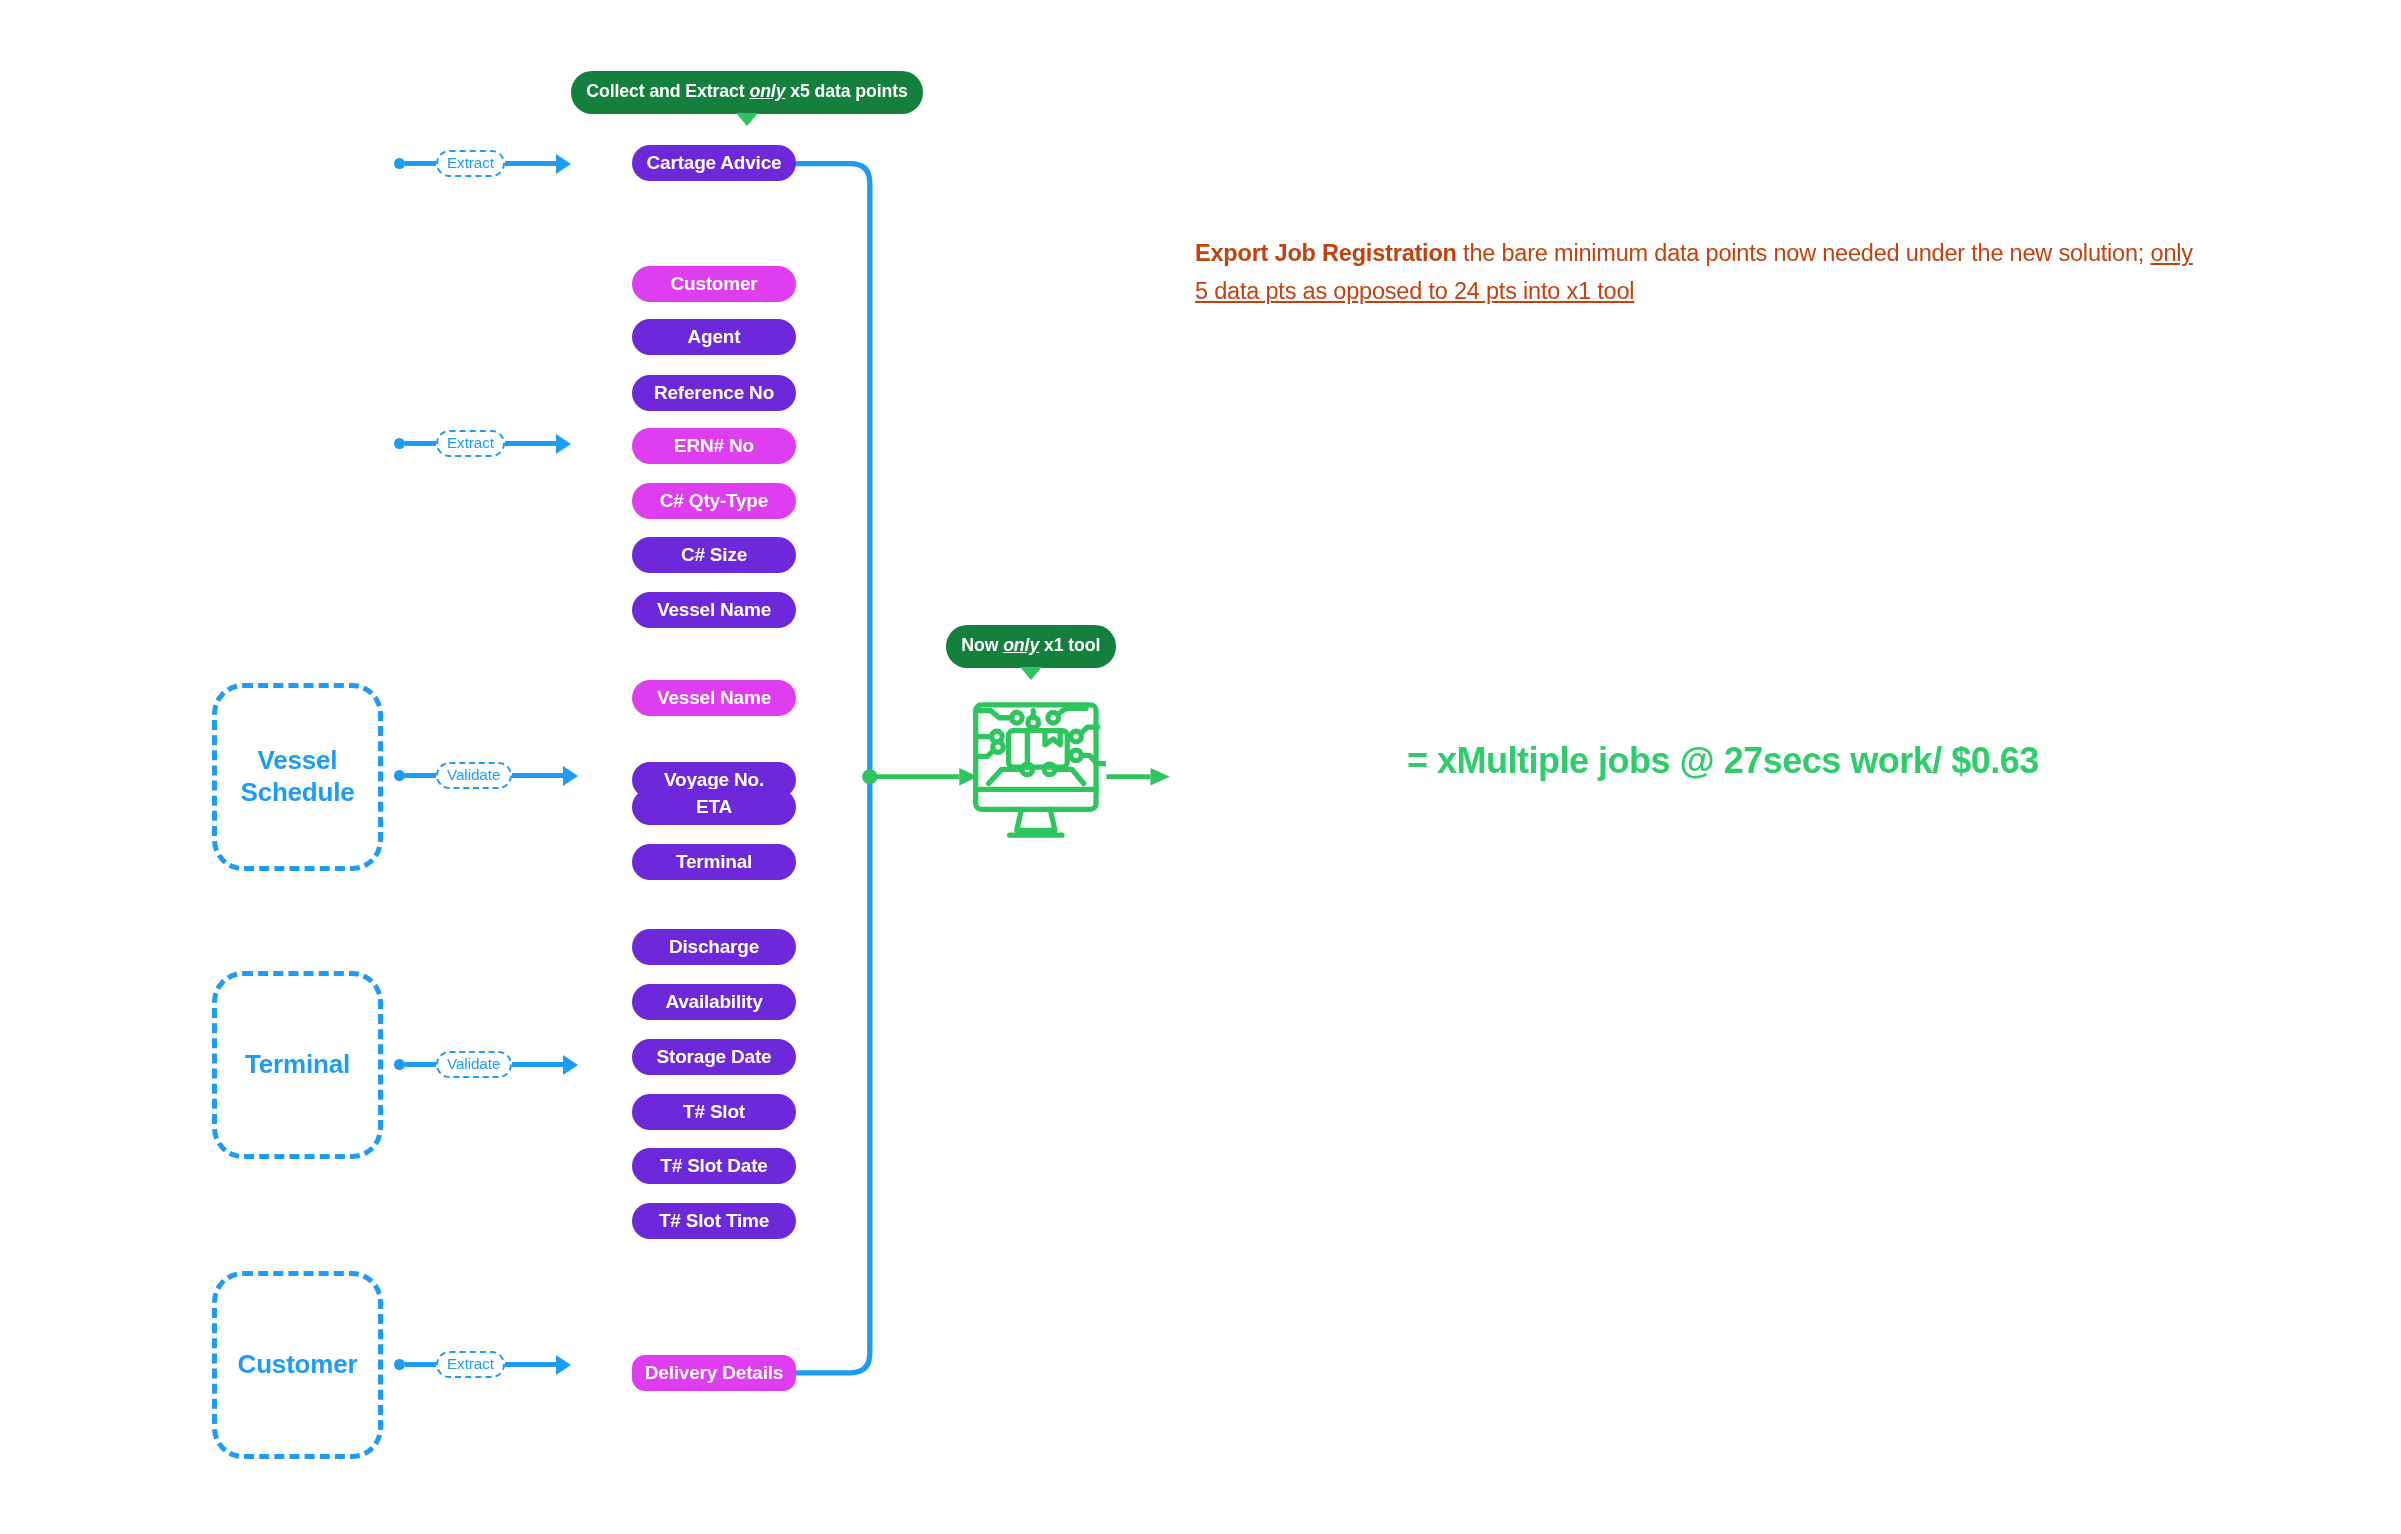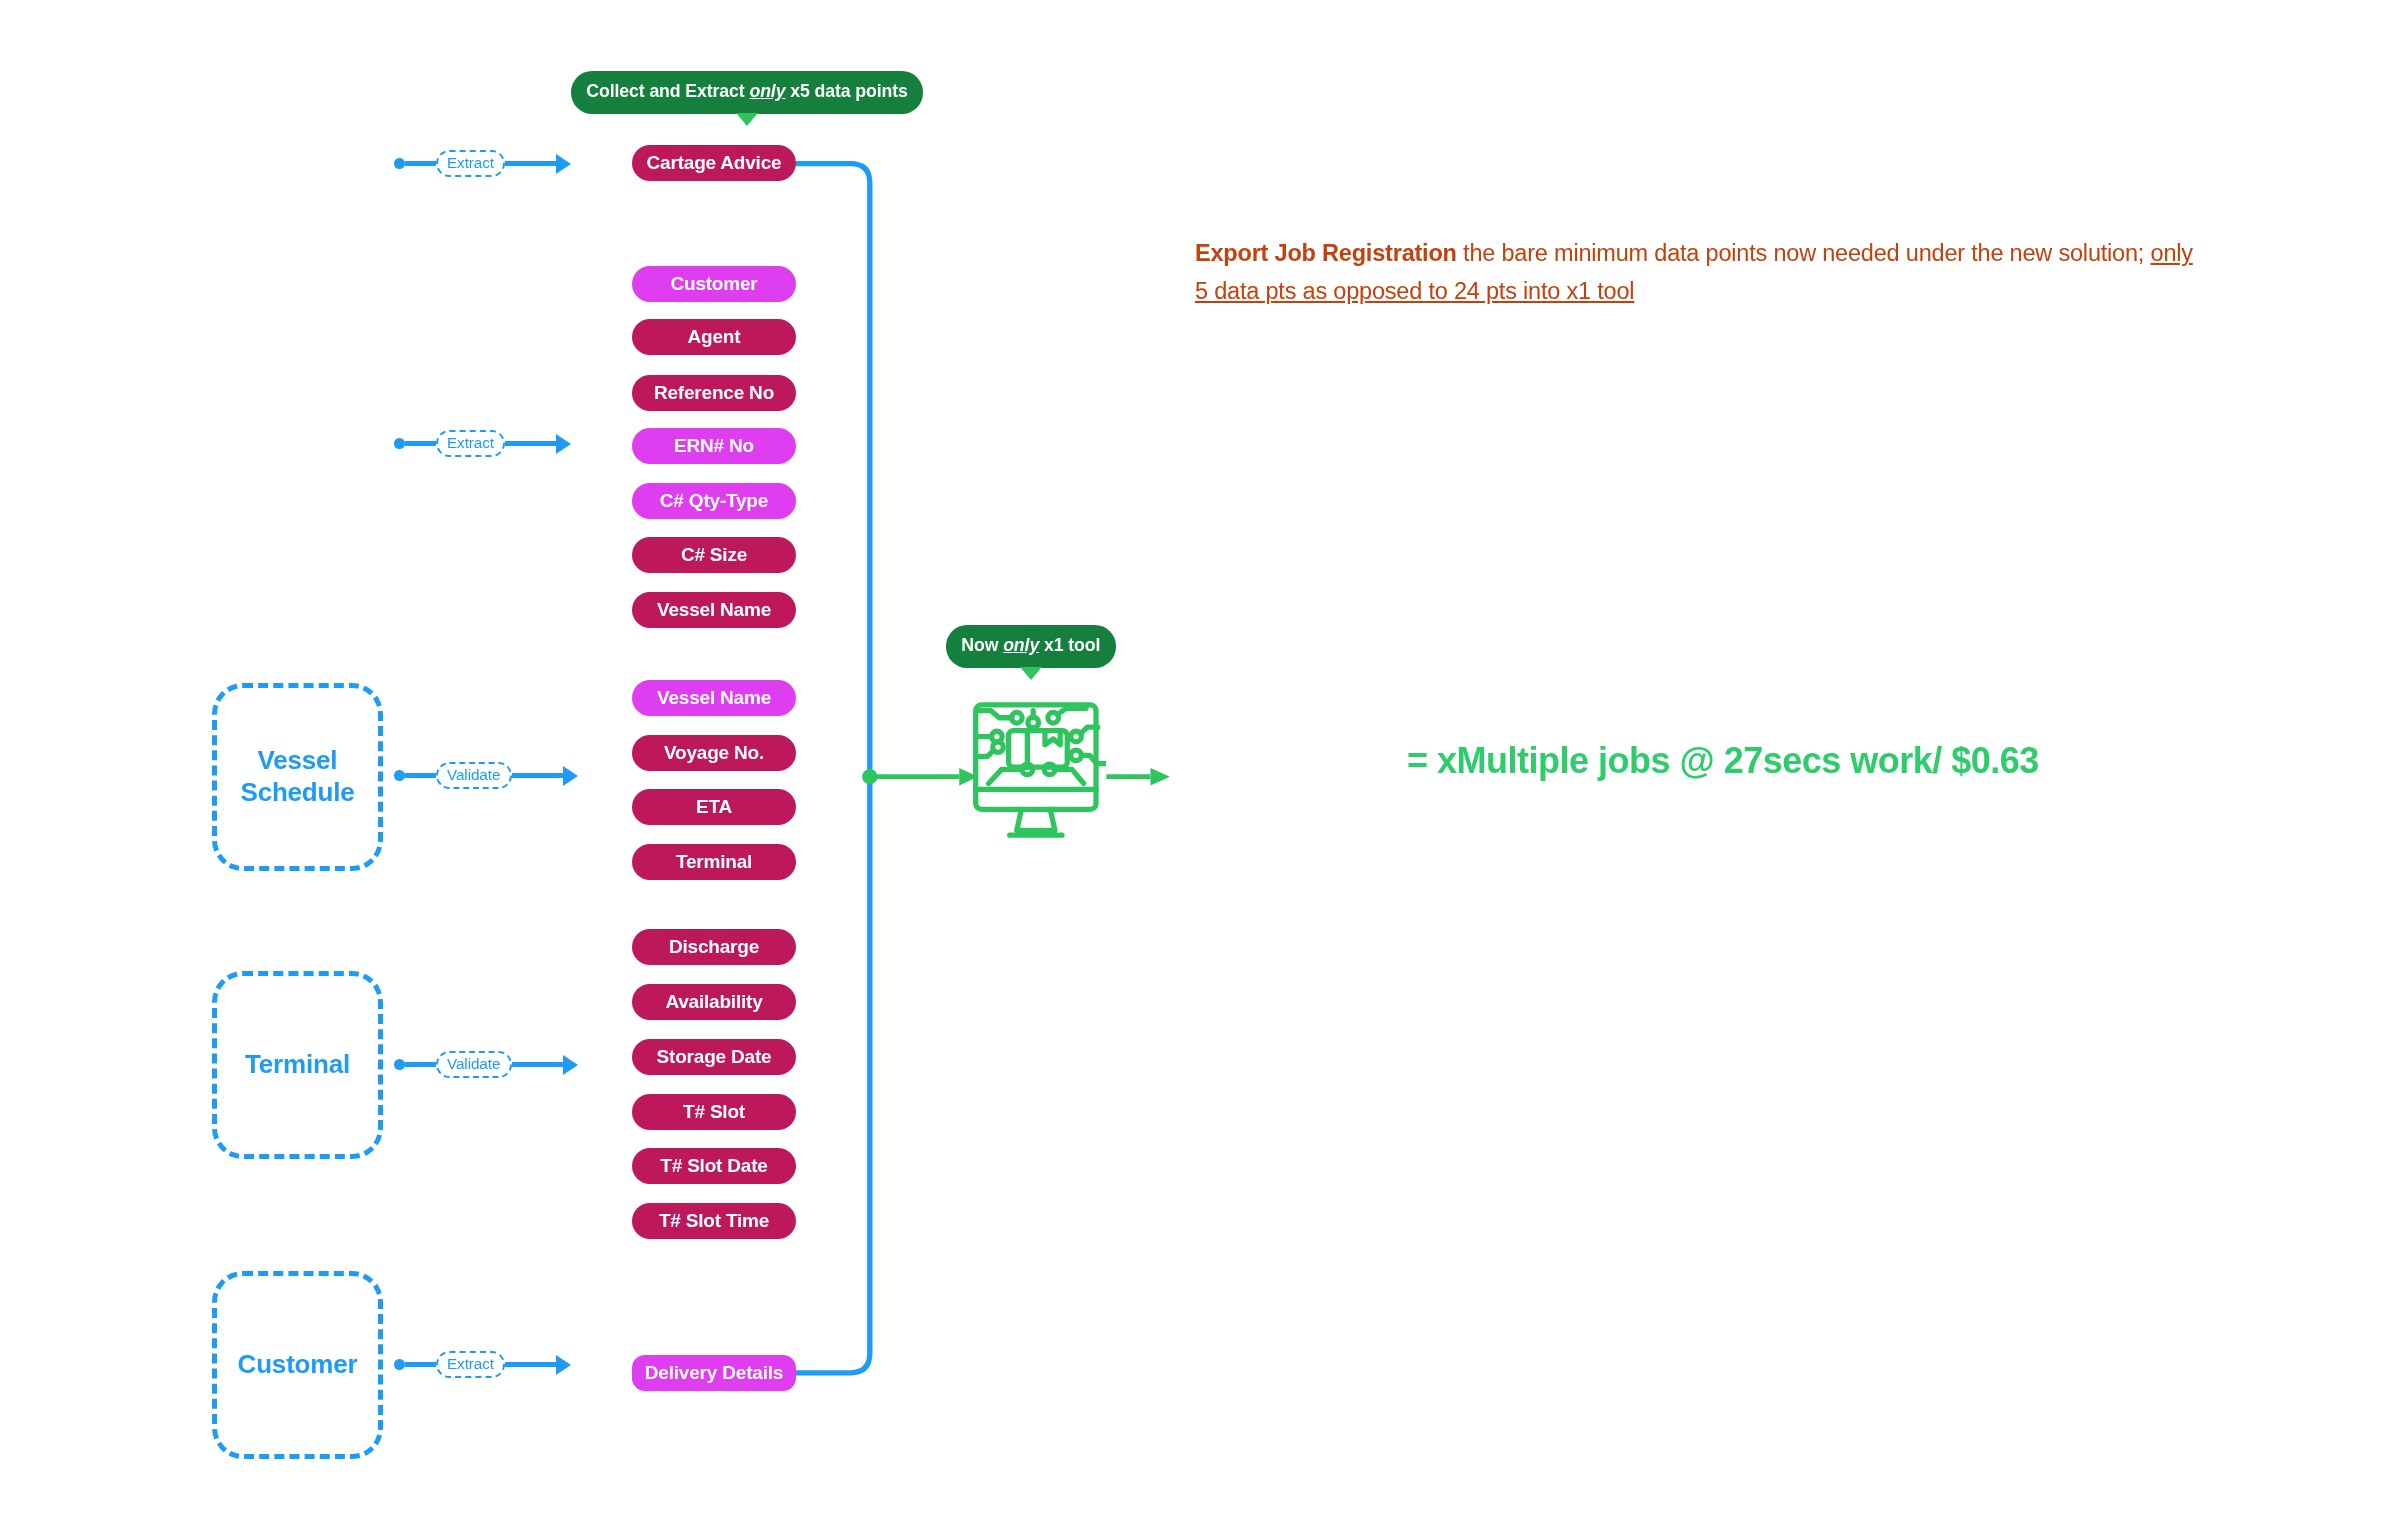--- a/index.html
+++ b/index.html
@@ -89,21 +89,21 @@
     border-radius: 18px;
     display: flex;
     align-items: center;
     justify-content: center;
     color: #ffffff;
     font-size: 19px;
     font-weight: 700;
     letter-spacing: -0.2px;
     box-sizing: border-box;
   }
-  .pill.blue    { background: #be185d; }
+  .pill.blue    { background: #6d28d9; }
   .pill.magenta { background: #DE3EEF; }
   .pill.soft    { border-radius: 13px; }
 
   
   .bubble {
     position: absolute;
     background: #15803d;
     color: #ffffff;
     border-radius: 21px;
     font-size: 17.7px;
@@ -255,21 +255,21 @@
 
   <div class="pill magenta" style="top:266px;">Customer</div>
   <div class="pill blue" style="top:319px;">Agent</div>
   <div class="pill blue" style="top:375px;">Reference No</div>
   <div class="pill magenta" style="top:428px;">ERN# No</div>
   <div class="pill magenta" style="top:483px;">C# Qty-Type</div>
   <div class="pill blue" style="top:537px;">C# Size</div>
   <div class="pill blue" style="top:592px;">Vessel Name</div>
 
   <div class="pill magenta" style="top:680px;">Vessel Name</div>
-  <div class="pill blue" style="top:735px;text-align:center;">Voyage No.</div>
+  <div class="pill blue" style="top:762px;text-align:center;">Voyage No.</div>
   <div class="pill blue" style="top:789px;">ETA</div>
   <div class="pill blue" style="top:844px;">Terminal</div>
 
   <div class="pill blue" style="top:929px;">Discharge</div>
   <div class="pill blue" style="top:984px;">Availability</div>
   <div class="pill blue" style="top:1039px;">Storage Date</div>
   <div class="pill blue" style="top:1094px;">T# Slot</div>
   <div class="pill blue" style="top:1148px;">T# Slot Date</div>
   <div class="pill blue" style="top:1203px;text-align:center;">T# Slot Time</div>
 

